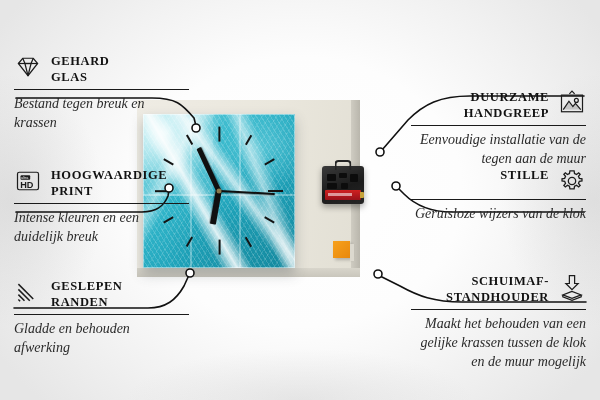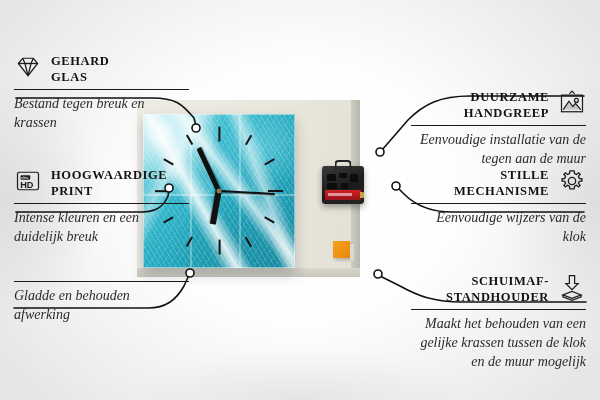--- a/index.html
+++ b/index.html
@@ -341,20 +341,34 @@
       <span class="feat-title">
         <span>HOOGWAARDIGE</span><br>
         <span>PRINT</span>
       </span>
     </div>
     <div class="feat-rule"></div>
     <div class="feat-desc">Intense kleuren en een duidelijk breuk</div>
   </div>
 
   <div class="feat left" style="top:277px;">
+    <div class="feat-head">
+      <span class="feat-ico">
+        <svg viewBox="0 0 32 32" fill="none" stroke="currentColor" stroke-width="1.7">
+          <path d="M5 7 L22 24"></path>
+          <path d="M5 13 L18 26"></path>
+          <path d="M5 19 L12 26"></path>
+          <path d="M5 24.5 L7 26.5"></path>
+        </svg>
+      </span>
+      <span class="feat-title">
+        <span>GESLEPEN</span><br>
+        <span>RANDEN</span>
+      </span>
+    </div>
     <div class="feat-rule"></div>
     <div class="feat-desc">Gladde en behouden afwerking</div>
   </div>
 
   <div class="feat right" style="top:52px;margin-top:36px;">
     <div class="feat-head">
       <span class="feat-ico">
         <svg viewBox="0 0 32 32" fill="none" stroke="currentColor" stroke-width="1.4">
           <path d="M13 5.5 L16 2.5 L19 5.5"></path>
           <rect x="4" y="7" width="24" height="19"></rect>
@@ -375,25 +389,24 @@
   <div class="feat right" style="top:166px;">
     <div class="feat-head">
       <span class="feat-ico">
         <svg viewBox="0 0 32 32" fill="none" stroke="currentColor" stroke-width="1.5">
           <path d="M16 4.5 l2.4 0 .5 3.0 2.3 1.0 2.4-1.9 1.7 1.7 -1.9 2.4 1.0 2.3 3.0 .5 0 2.4 -3.0 .5 -1.0 2.3 1.9 2.4 -1.7 1.7 -2.4-1.9 -2.3 1.0 -.5 3.0 -2.4 0 -2.4 0 -.5-3.0 -2.3-1.0 -2.4 1.9 -1.7-1.7 1.9-2.4 -1.0-2.3 -3.0-.5 0-2.4 3.0-.5 1.0-2.3 -1.9-2.4 1.7-1.7 2.4 1.9 2.3-1.0 .5-3.0 Z"></path>
           <circle cx="16" cy="16" r="4.2"></circle>
         </svg>
       </span>
       <span class="feat-title">
         <span>STILLE</span><br>
-        <span>MECHANISME</span>
-      </span>
-    </div>
-    <div class="feat-rule"></div>
-    <div class="feat-desc">Eenvoudige wijzers van de klok</div>
+      </span>
+    </div>
+    <div class="feat-rule"></div>
+    <div class="feat-desc">Geruisloze wijzers van de klok</div>
   </div>
 
   <div class="feat right" style="top:272px;">
     <div class="feat-head">
       <span class="feat-ico">
         <svg viewBox="0 0 32 32" fill="none" stroke="currentColor" stroke-width="1.4">
           <path d="M13 3 h6 v9 h4 l-7 7 -7-7 h4 Z"></path>
           <path d="M16 21 L5.5 25 L16 29 L26.5 25 Z"></path>
           <path d="M5.5 25 v2.2 L16 31.2 L26.5 27.2 V25"></path>
         </svg>

